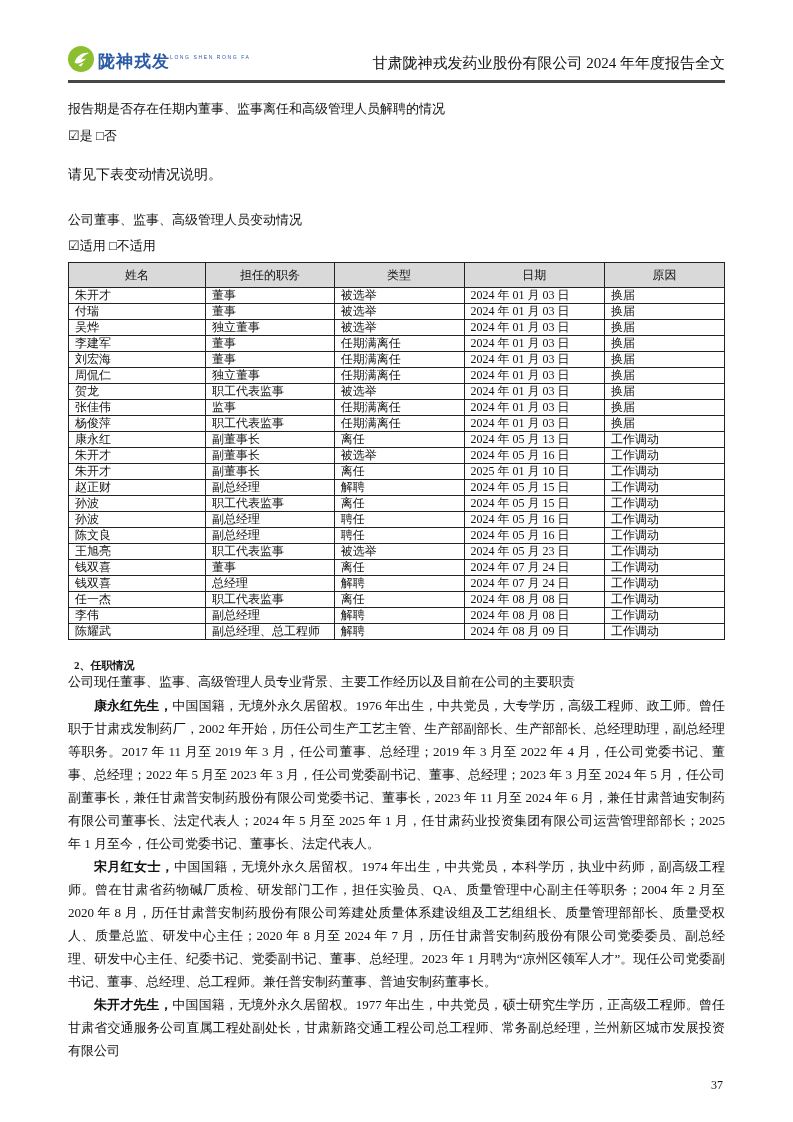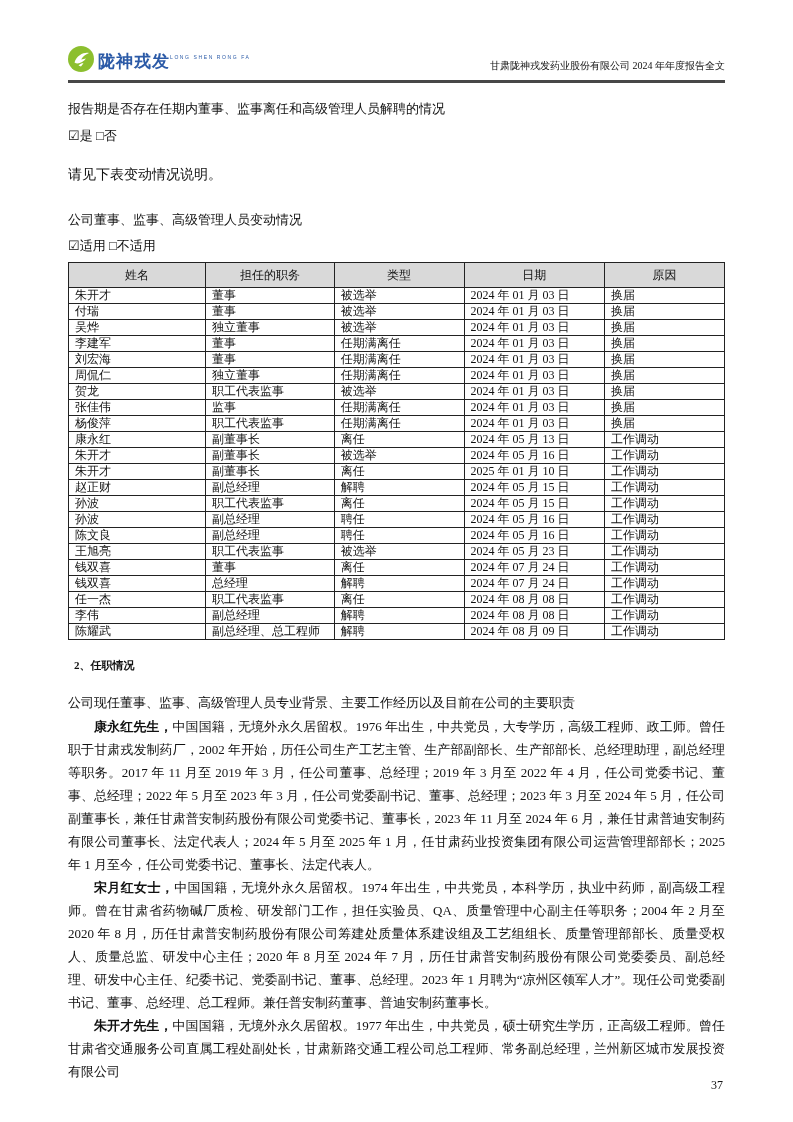--- a/index.html
+++ b/index.html
@@ -16,21 +16,21 @@
   .logo { display: flex; align-items: center; gap: 4px; }
   .logo-txt { display: flex; flex-direction: row; line-height: 1; }
   .logo-cn {
     font-family: "Liberation Sans", "DejaVu Sans", sans-serif;
     font-weight: bold; font-size: 17px; color: #2b5aa7; letter-spacing: 1px;
   }
   .logo-en {
     font-family: "Liberation Sans", "DejaVu Sans", sans-serif;
     font-size: 5px; color: #2b5aa7; letter-spacing: 1.6px; margin-top: 2px;
   }
-  .hdr-title { font-size: 10px; padding-bottom: 3px; }
+  .hdr-title { font-size: 15px; padding-bottom: 3px; }
   .hdr-rule { height: 3px; background: #474747; margin-top: 4px; }
 
   
   .q        { font-size: 13px; margin-top: 17px; }
   .check    { font-size: 13px; margin-top: 9px; }
   .note     { font-size: 14px; margin-top: 21px; }
   .caption  { font-size: 13px; margin-top: 27px; }
   .applicable { margin-top: 8px; }
 
   
@@ -41,21 +41,21 @@
   table.chg th, table.chg td { border: 1px solid #222; overflow: hidden; white-space: nowrap; }
   table.chg { border: 1.5px solid #111; }
   table.chg th {
     background: #d9d9d9; font-weight: normal; text-align: center;
     height: 24px; line-height: 24px;
   }
   table.chg td { height: 16px; line-height: 15px; padding: 0 6px; text-align: left; }
 
   
   h2.sec { font-size: 11px; font-weight: bold; margin: 18px 0 0 6px; font-family: "Liberation Serif", "DejaVu Serif", serif; }
-  .lead { font-size: 13px; margin-top: 21px; margin-bottom: 3px; }
+  .lead { font-size: 13px; margin-bottom: 3px; }
   .bio  { font-size: 13px; line-height: 23px; text-align: justify; text-indent: 2em; }
   .bio-name { font-weight: bold; }
 
   .pagenum { position: absolute; top: 1078px; right: 70px; font-size: 12px; }
 </style>
 </head>
 <body>
 
 <div class="page">
 

